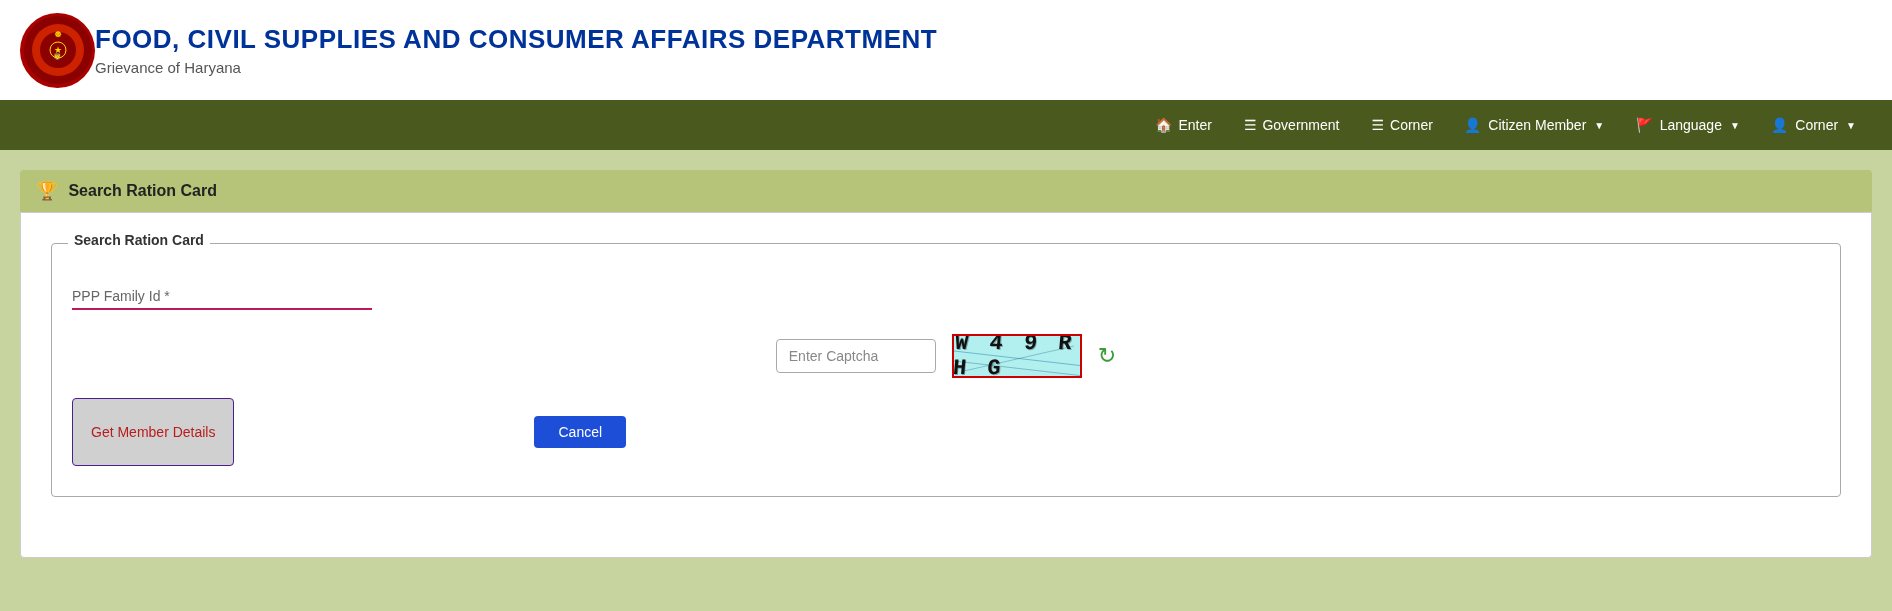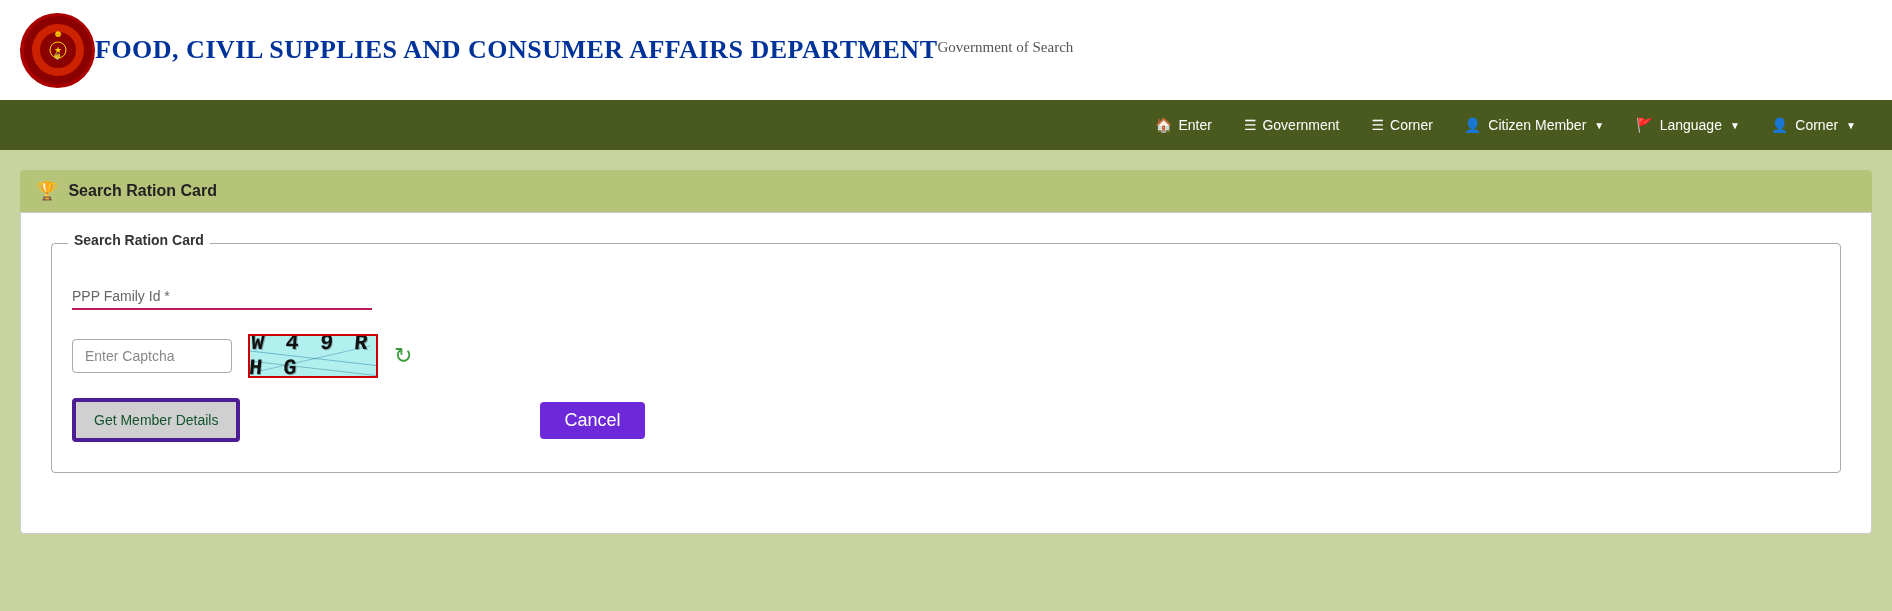--- a/index.html
+++ b/index.html
@@ -8,22 +8,21 @@
     
     .header {
       background: #fff;
       display: flex;
       align-items: center;
       padding: 10px 20px;
       min-height: 100px;
     }
     .header-title-block {
       display: flex;
-      flex-direction: row;
-      font-family: Liberation Serif, serif;
+      flex-direction: column;
     }
     .header-main-title {
       color: #003399;
       font-size: 26px;
       font-weight: bold;
       letter-spacing: 0.5px;
     }
     .header-sub-title {
       color: #555;
       font-size: 15px;
@@ -119,20 +118,21 @@
       display: block;
     }
     .input-underline::placeholder { color: #666; }
 
     
     .captcha-row {
       display: flex;
       align-items: center;
       gap: 16px;
       margin-top: 24px;
+      justify-content: center;
     }
     .captcha-input {
       border: 1px solid #aaa;
       border-radius: 4px;
       padding: 8px 12px;
       font-size: 14px;
       width: 160px;
       outline: none;
       color: #333;
     }
@@ -174,34 +174,34 @@
 
     
     .buttons-row {
       display: flex;
       align-items: center;
       gap: 20px;
       margin-top: 20px;
     }
     .btn-get-member {
       background: #d0d0d0;
-      border: 4px solid #4c1d95;
+      border: 1px solid #4c1d95;
       border-radius: 4px;
-      padding: 10px 18px;
-      font-size: 14px;
-      color: #14532d;
+      padding: 25px 18px;
+      font-size: 14px;
+      color: #b91c1c;
       cursor: pointer;
     }
 
     .btn-cancel {
-      background: #6d28d9;
+      background: #1d4ed8;
       border: none;
       border-radius: 4px;
       padding: 8px 24px;
-      font-size: 18px;
+      font-size: 14px;
       color: #fff;
       cursor: pointer;
       margin-left: 280px;
     }
 
     
     .logo-circle {
       width: 75px;
       height: 75px;
       border-radius: 50%;
@@ -223,21 +223,21 @@
       <circle cx="35" cy="35" r="18" fill="#8B0000"></circle>
 
       <text x="35" y="22" text-anchor="middle" font-size="8" fill="#ffd700" font-weight="bold">☸</text>
       <text x="35" y="44" text-anchor="middle" font-size="7" fill="#ffd700">🦁</text>
       <circle cx="35" cy="35" r="8" fill="none" stroke="#ffd700" stroke-width="1"></circle>
       <text x="35" y="38" text-anchor="middle" font-size="9" fill="#ffd700">★</text>
     </svg>
   </div>
   <div class="header-title-block">
     <span class="header-main-title">FOOD, CIVIL SUPPLIES AND CONSUMER AFFAIRS DEPARTMENT</span>
-    <span class="header-sub-title">Government of Search</span>
+    <span class="header-sub-title">Grievance of Haryana</span>
   </div>
 </div>
 
 <nav class="navbar">
   <a class="nav-item" href="#">
     <span class="nav-icon">🏠</span>
     <span>Enter</span>
   </a>
   <a class="nav-item" href="#">
     <span class="nav-icon">☰</span>

